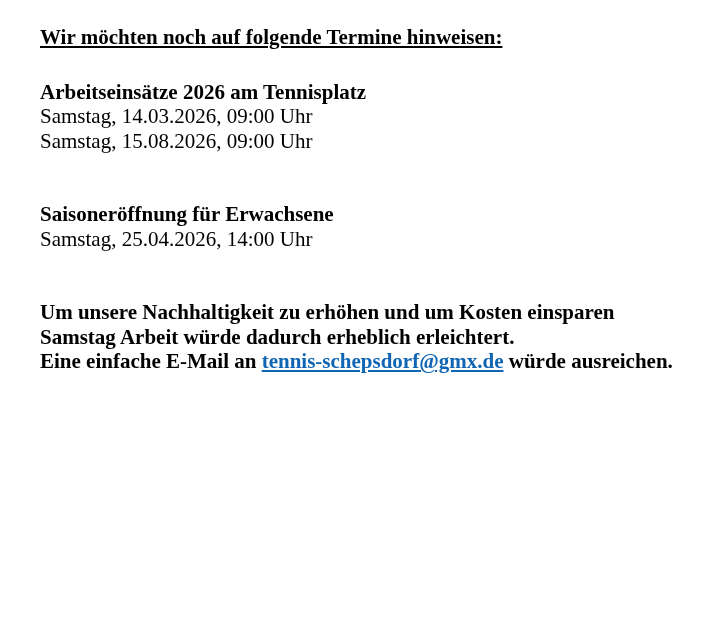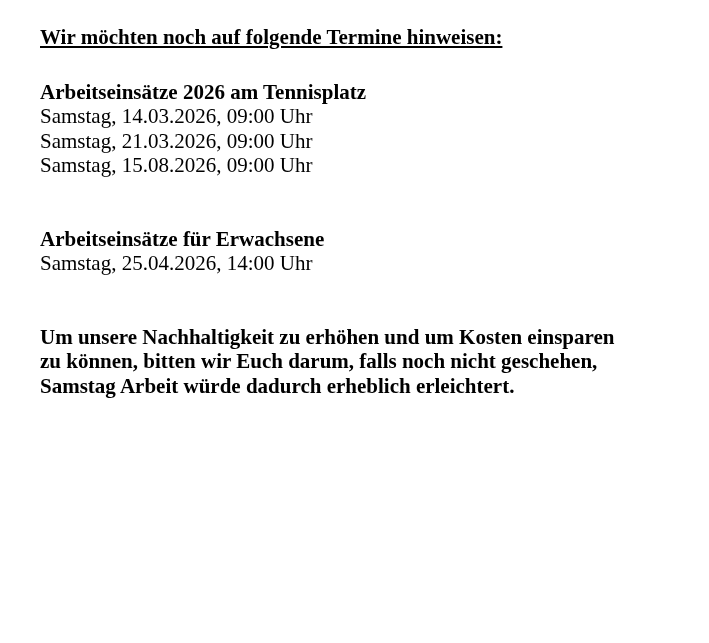--- a/index.html
+++ b/index.html
@@ -44,29 +44,28 @@
 </head>
 <body>
 
 <div class="doc">
 
   <p class="heading">Wir möchten noch auf folgende Termine hinweisen:</p>
 
   <div class="section-work">
     <p class="bold">Arbeitseinsätze 2026 am Tennisplatz</p>
     <p>Samstag, 14.03.2026, 09:00 Uhr</p>
-    <p>Samstag, 21.03.2026, 09:00 Uhr</p>
     <p>Samstag, 15.08.2026, 09:00 Uhr</p>
   </div>
 
   <div class="section-season">
-    <p class="bold">Arbeitseinsätze für Erwachsene</p>
+    <p class="bold">Saisoneröffnung für Erwachsene</p>
     <p>Samstag, 25.04.2026, 14:00 Uhr</p>
   </div>
 
 
   <div>
     <p class="bold">Um unsere Nachhaltigkeit zu erhöhen und um Kosten einsparen</p>
-    <p class="bold">zu können, bitten wir Euch darum, falls noch nicht geschehen,</p>
     <p class="bold">Samstag Arbeit würde dadurch erheblich erleichtert.</p>
+    <p class="bold"><span>Eine einfache E-Mail an </span><a href="#" class="email-link" style="color: rgb(16, 102, 178);">tennis-schepsdorf@gmx.de</a><span> würde ausreichen.</span></p>
   </div>
 
 </div>
 
 </body></html>

